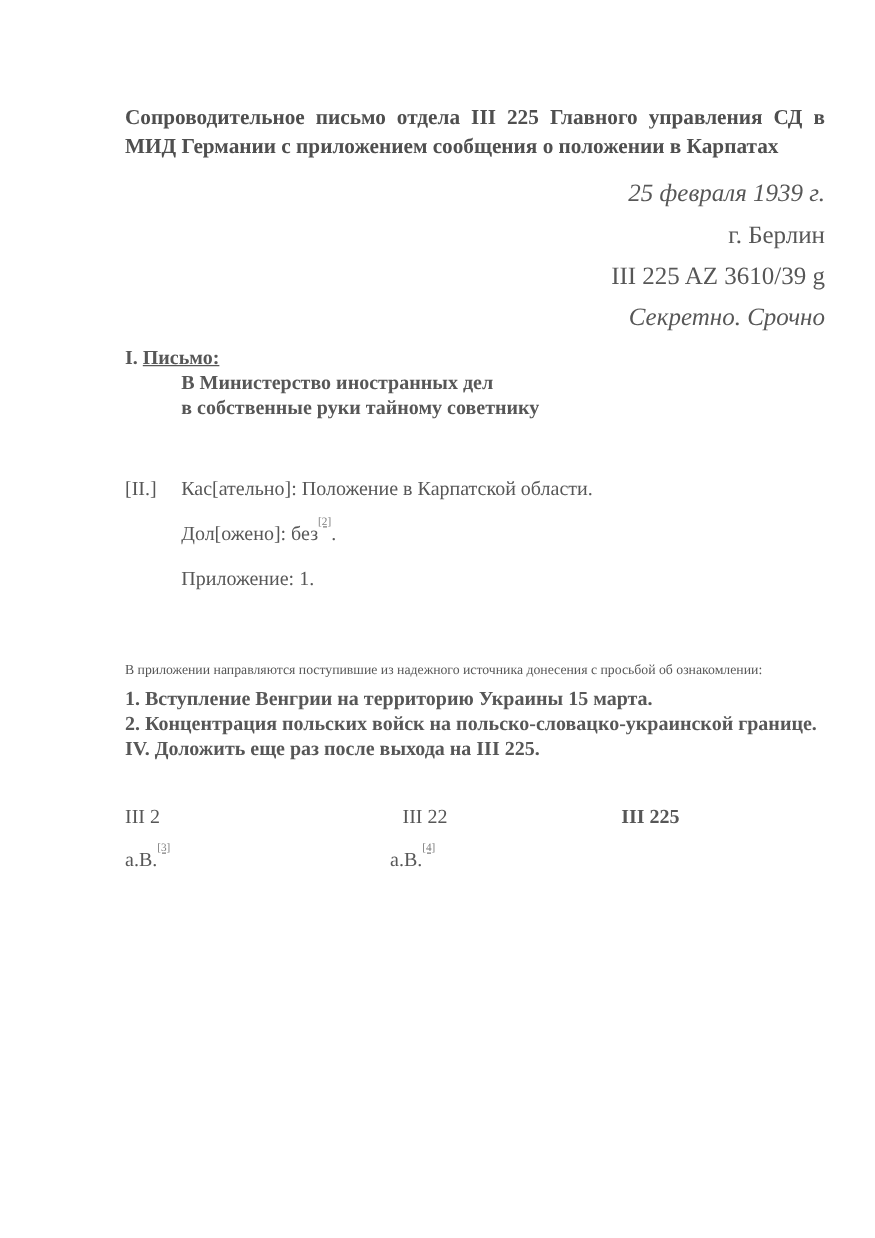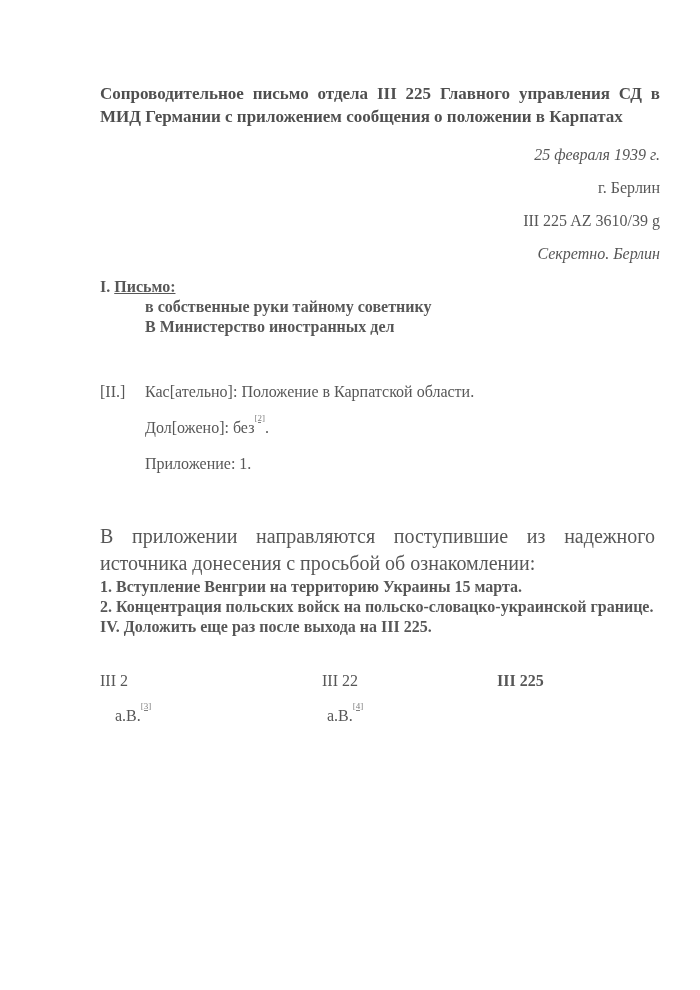--- a/index.html
+++ b/index.html
@@ -21,45 +21,45 @@
   }
   .title {
     margin: 0;
     font-size: 17px;
     line-height: 23px;
     font-weight: bold;
     text-align: justify;
     color: #4f4f4f;
   }
   .right-block { margin-top: 17px; text-align: right; }
-  .right-block p { margin: 0 0 13px 0; font-size: 16px; line-height: 20px; text-align: right; }
+  .right-block p { margin: 0 0 13px 0; font-size: 20px; line-height: 20px; text-align: right; }
   .italic { font-style: italic; }
   p.line { margin: 0; font-size: 16px; line-height: 20px; font-weight: bold; }
   .u { text-decoration: underline; }
   .sec1-head { margin-top: 21px; }
   .indent { padding-left: 45px; }
   .mt13 { margin-top: 13px; }
   .mt15 { margin-top: 15px; }
   .sec2 { margin-top: 45px; display: flex; justify-content: space-between; }
   .sec2-label { flex: 0 0 45px; font-size: 16px; line-height: 20px; }
   .sec2-body { flex: 1; }
   .sec2-body p { margin: 0; font-size: 16px; line-height: 20px; }
   .sec2-body p + p { margin-top: 16px; }
   .para {
     margin: 49px 5px 0 0;
-    font-size: 20px;
+    font-size: 11px;
     line-height: 27px;
     text-align: justify;
   }
   .item1 { margin-top: 7px; }
   .item2 { margin-top: 13px; }
   .sec3 { margin-top: 52px; }
   .sec4 { margin-top: 11px; }
   .dist-row { margin-top: 34px; display: flex; }
-  .sig-row { margin-top: 15px; display: flex; margin-left: 15px; }
+  .sig-row { margin-top: 15px; display: flex; }
   .col1 { flex: 0 0 222px; font-size: 16px; line-height: 20px; }
   .col2 { flex: 0 0 175px; font-size: 16px; line-height: 20px; }
   .col3 { flex: 1; font-size: 16px; line-height: 20px; font-weight: bold; }
   .sig-row .col1 { flex-basis: 212px; }
   .fn {
     font-size: 9px;
     line-height: 0;
     position: relative;
     top: -6px;
     text-decoration: underline;
@@ -72,27 +72,27 @@
 
 <div class="page">
   <div class="content">
 
     <h1 class="title">Сопроводительное письмо отдела III 225 Главного управления СД в МИД Германии с приложением сообщения о положении в Карпатах</h1>
 
     <div class="right-block">
       <p class="italic">25 февраля 1939 г.</p>
       <p>г. Берлин</p>
       <p>III 225 AZ 3610/39 g</p>
-      <p class="italic">Секретно. Берлин</p>
+      <p class="italic">Секретно. Срочно</p>
     </div>
 
     <p class="line sec1-head"><span>I.</span> <span class="u">Письмо:</span></p>
 
+    <p class="line indent mt13">В Министерство иностранных дел</p>
     <p class="line indent mt15">в собственные руки тайному советнику</p>
-    <p class="line indent mt13">В Министерство иностранных дел</p>
 
     <div class="sec2">
       <span class="sec2-label">[II.]</span>
       <div class="sec2-body">
         <p>Кас[ательно]: Положение в Карпатской области.</p>
         <p><span>Дол[ожено]: без</span><sup class="fn">[2]</sup><span>.</span></p>
         <p>Приложение: 1.</p>
       </div>
     </div>
 

